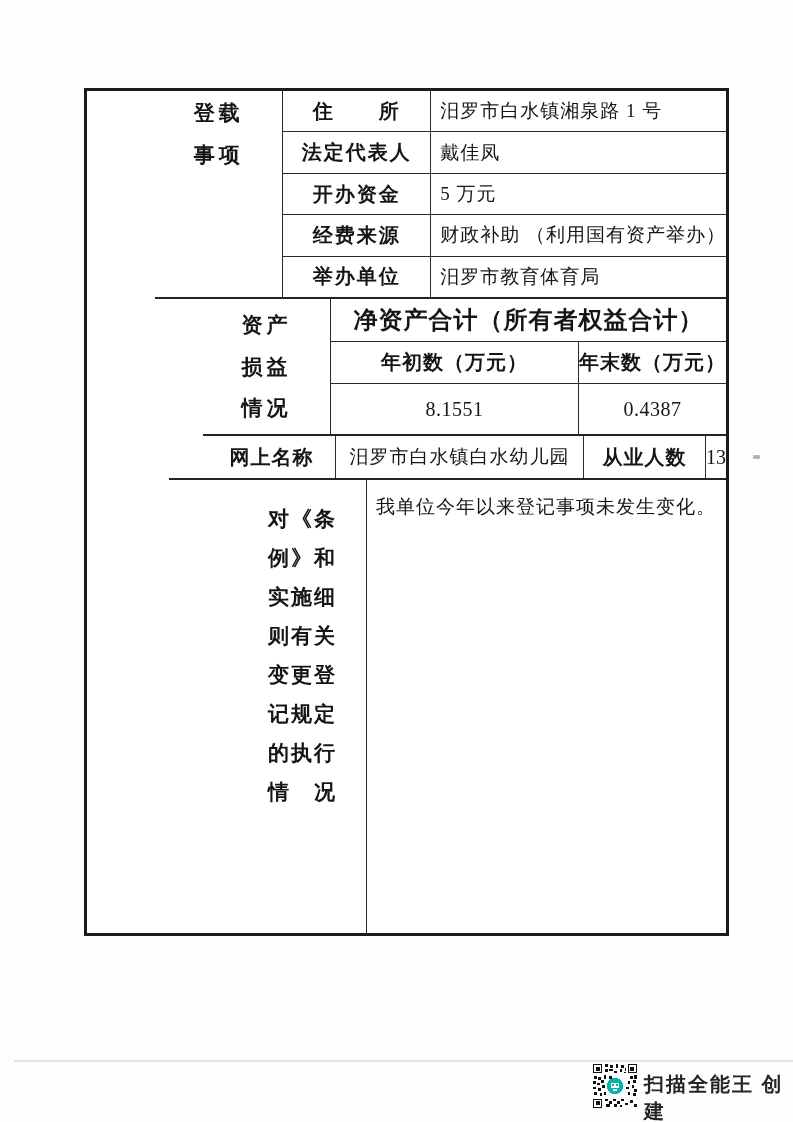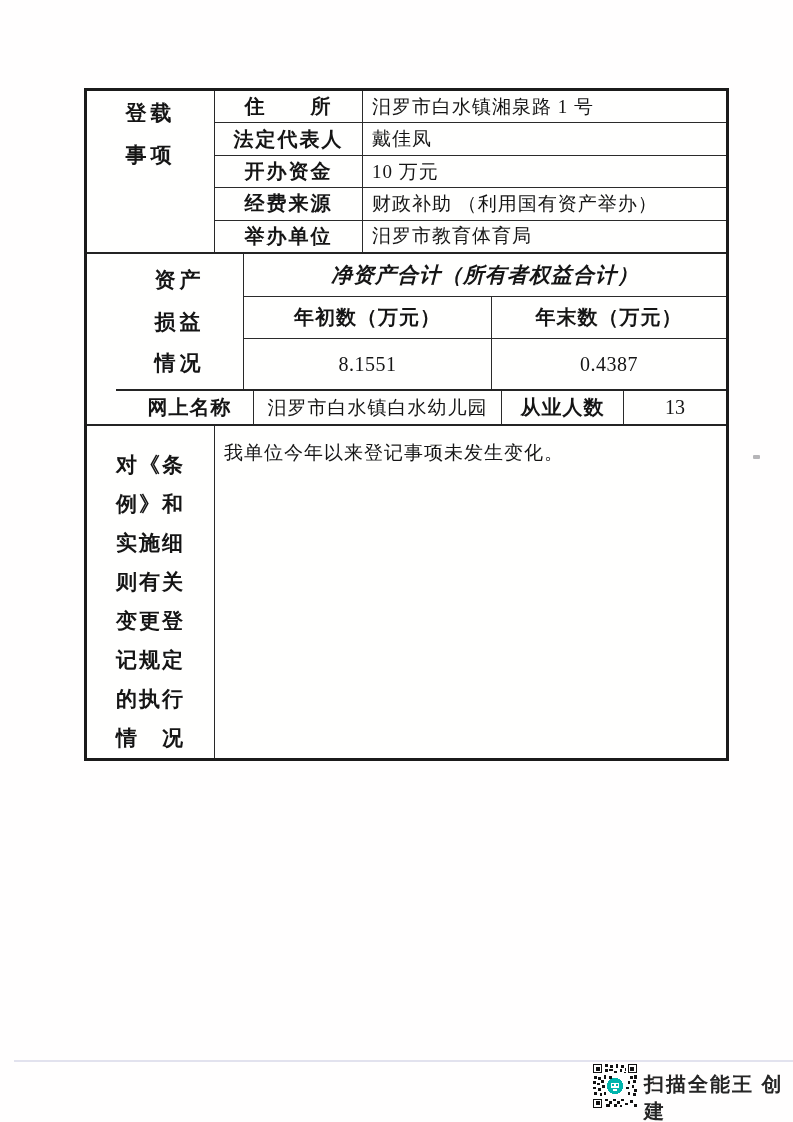--- a/index.html
+++ b/index.html
@@ -9,24 +9,25 @@
     width:793px; height:1122px;
     background:#fffefe;
     font-family:"Liberation Serif","DejaVu Serif",serif;
     color:#151515;
     overflow:hidden;
   }
 
   
   .doc-table {
     position:absolute; left:84px; top:88px;
-    width:645px; height:673px;
+    width:645px; height:848px;
     border:3px solid #1b1b1b;
     display:flex; flex-direction:column;
     background:#fffffe;
+    align-items:flex-end;
   }
   .sec { display:flex; }
   .sec-border { border-bottom:2px solid #242424; }
 
   .head-col {
     width:128px; flex:0 0 128px;
     border-right:1.6px solid #282828;
     display:flex; flex-direction:column;
     text-align:center;
     font-size:21px; font-weight:600; letter-spacing:4px;
@@ -50,21 +51,21 @@
     padding-left:9px; font-size:19px; letter-spacing:1px;
   }
 
   
   .sec2 { height:137px;margin-left:29px; }
   .sec2 .head-col { justify-content:space-between; padding:6px 0 8px 0; }
   .assets-right { flex:1; display:flex; flex-direction:column; }
   .assets-total {
     height:43px; border-bottom:1.6px solid #2b2b2b;
     display:flex; align-items:center; justify-content:center;
-    font-size:21px; font-weight:600; letter-spacing:1px;font-style:italic;
+    font-size:24px; font-weight:600; letter-spacing:1px;
   }
   .assets-sub { height:42px; border-bottom:1.6px solid #2b2b2b; display:flex; }
   .assets-vals { flex:1; display:flex; }
   .a-left {
     width:248px; flex:0 0 248px; border-right:1.6px solid #2b2b2b;
     display:flex; align-items:center; justify-content:center;
   }
   .a-right { flex:1; display:flex; align-items:center; justify-content:center; }
   .assets-sub .a-left, .assets-sub .a-right { font-size:20px; font-weight:600; letter-spacing:1px; }
   .assets-vals .a-left, .assets-vals .a-right { font-size:20px; letter-spacing:0.5px; }
@@ -131,21 +132,21 @@
         <div class="r">
           <div class="label-cell">住　　所</div>
           <div class="value-cell">汨罗市白水镇湘泉路 1 号</div>
         </div>
         <div class="r">
           <div class="label-cell">法定代表人</div>
           <div class="value-cell">戴佳凤</div>
         </div>
         <div class="r">
           <div class="label-cell">开办资金</div>
-          <div class="value-cell">10 万元</div>
+          <div class="value-cell">5 万元</div>
         </div>
         <div class="r">
           <div class="label-cell">经费来源</div>
           <div class="value-cell">财政补助 （利用国有资产举办）</div>
         </div>
         <div class="r">
           <div class="label-cell">举办单位</div>
           <div class="value-cell">汨罗市教育体育局</div>
         </div>
       </div>

